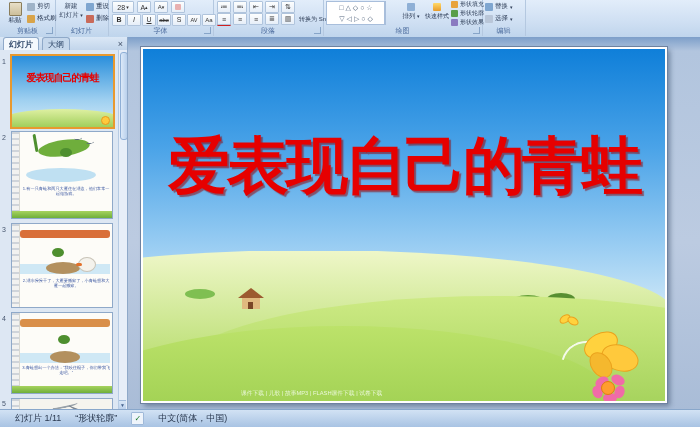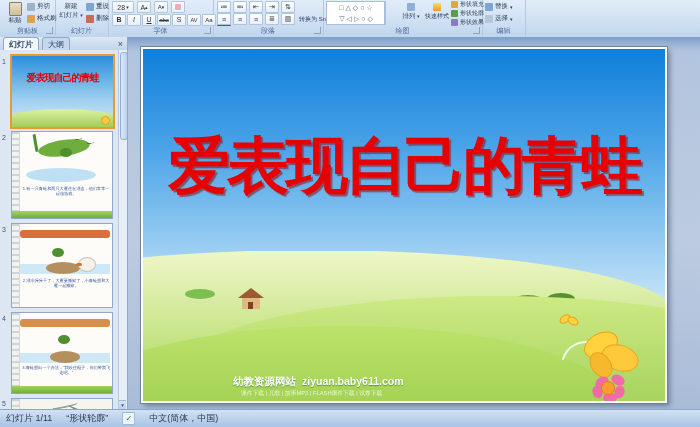--- a/index.html
+++ b/index.html
@@ -102,21 +102,21 @@
   .site1{position:absolute;left:90px;top:326px;color:#fff;font-size:10.5px;font-weight:bold;
     text-shadow:0 1px 1px rgba(20,90,20,.5);}
   .site1 .url{font-weight:bold;margin-left:6px;}
   .site2{position:absolute;left:98px;top:340px;color:#eaf7d8;font-size:8px;transform:scale(.72);transform-origin:left top;white-space:nowrap;}
 
   
   .status{position:absolute;left:0;bottom:0;width:700px;height:17px;
     background:linear-gradient(#d2e2f4,#a8c3e3);border-top:1px solid #89a7cb;
     display:flex;align-items:center;font-size:9px;color:#2c3b52;}
   .status>span{margin-left:14px;white-space:nowrap;}
-  .status>span:first-child{margin-left:6px;}
+  .status>span:first-child{margin-left:15px;}
   .spellok{display:inline-flex;align-items:center;justify-content:center;width:11px;height:11px;
     background:#eef4fb;border:1px solid #9fb9d9;border-radius:1px;color:#1d7a2c;font-size:8px;}
 </style>
 </head>
 <body>
 
 <div class="ribbon">
 
   <div class="rgroup" style="left:0;width:55px;">
     <div class="bigbtn" style="left:3px;top:0;width:22px;height:24px;">
@@ -364,23 +364,20 @@
 
     <div>
       <div class="petal" style="left:452px;top:328px;width:14px;height:10px;transform:rotate(-30deg);"></div>
       <div class="petal" style="left:468px;top:326px;width:14px;height:10px;transform:rotate(25deg);"></div>
       <div class="petal" style="left:448px;top:338px;width:13px;height:10px;transform:rotate(70deg);"></div>
       <div class="petal" style="left:470px;top:338px;width:13px;height:10px;transform:rotate(-70deg);"></div>
       <div class="petal" style="left:460px;top:344px;width:14px;height:10px;"></div>
       <div class="fcenter" style="left:458px;top:332px;"></div>
     </div>
 
-    <div class="site1">
-      <span>幼教资源网站</span><span class="url">ziyuan.baby611.com</span>
-    </div>
     <div class="site2">课件下载 | 儿歌 | 故事MP3 | FLASH课件下载 | 试卷下载</div>
   </div>
 </div>
 
 <div class="status">
   <span>幻灯片 1/11</span>
   <span>“形状轮廓”</span>
   <span class="spellok">✓</span>
   <span>中文(简体，中国)</span>
 </div>

